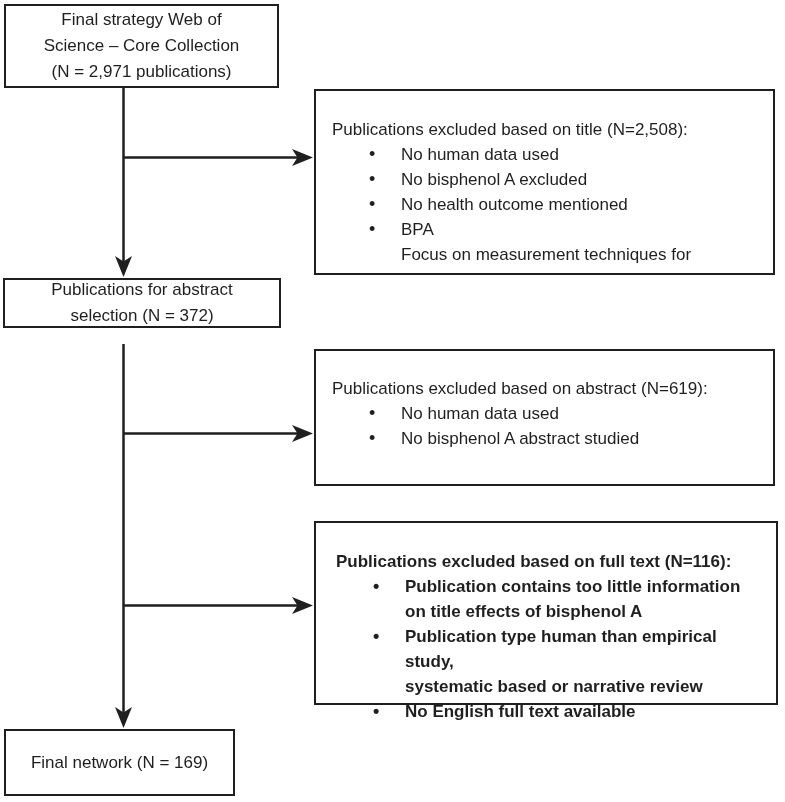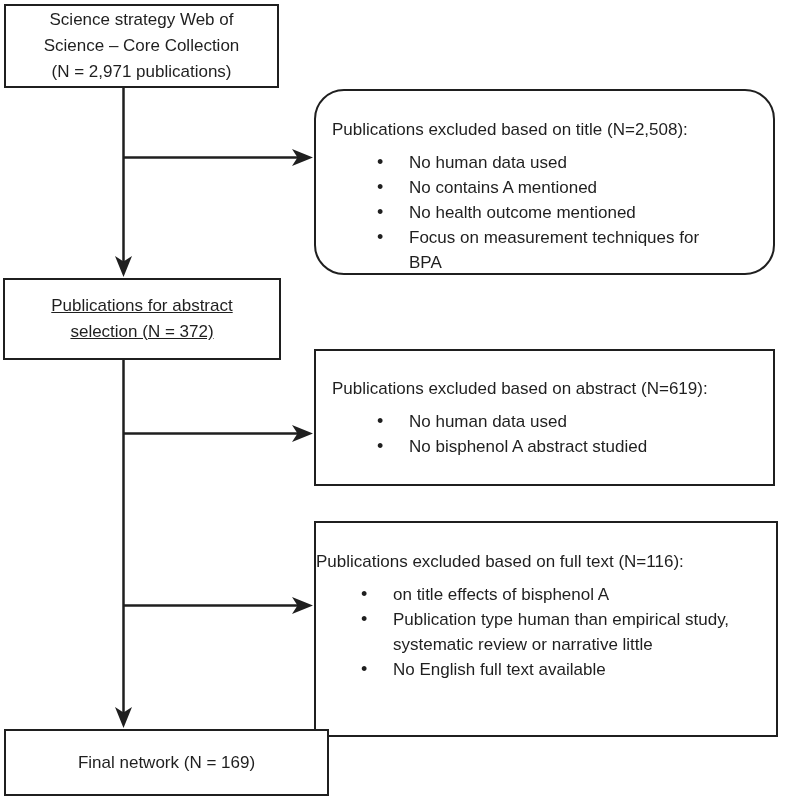--- a/index.html
+++ b/index.html
@@ -38,44 +38,44 @@
     line-height: 26px;
   }
   .excl-box {
     font-size: 17px;
     line-height: 25px;
   }
   .excl-title {
     display: block;
   }
   .bullets {
-    margin: 8px;
+    margin: 0;
     padding: 0 0 0 69px;
     list-style: none;
   }
   .bullets li {
     position: relative;
   }
   .bullets li::before {
     content: "\2022";
     position: absolute;
     left: -32px;
     top: 0;
     font-size: 18px;
   }
   .bl {
     display: block;
   }
   
   #box-search            { left: 4px;   top: 4px;   width: 275px; height: 84px; }
-  #box-title-excl        { left: 314px; top: 89px;  width: 461px; height: 186px; padding: 26px 10px 0 16px; border-radius: 30px; }
-  #box-abstract-sel      { left: 3px;   top: 278px; width: 278px; height: 82px; text-decoration: underline; }
+  #box-title-excl        { left: 314px; top: 89px;  width: 461px; height: 186px; padding: 26px 10px 0 16px; }
+  #box-abstract-sel      { left: 3px;   top: 278px; width: 278px; height: 50px; }
   #box-abstract-excl     { left: 314px; top: 349px; width: 461px; height: 137px; padding: 25px 10px 0 16px; }
-  #box-fulltext-excl     { left: 314px; top: 521px; width: 464px; height: 216px; padding: 26px 10px 0 0; }
-  #box-final             { left: 4px;   top: 729px; width: 325px; height: 67px; }
+  #box-fulltext-excl     { left: 314px; top: 521px; width: 464px; height: 184px; padding: 26px 10px 0 20px; font-weight: bold; }
+  #box-final             { left: 4px;   top: 729px; width: 231px; height: 67px; }
 </style>
 </head>
 <body>
 
 <div class="canvas">
 
   <svg class="connectors" width="785" height="802" viewBox="0 0 785 802" stroke="#1f1f1f" fill="#1f1f1f">
 
     <line x1="123.5" y1="88" x2="123.5" y2="263" stroke-width="2.5" fill="none"></line>
     <polygon points="123.5,277 115,256 123.5,261.5 132,256" stroke="none"></polygon>
@@ -87,40 +87,40 @@
     <polygon points="123.5,728 115,707 123.5,712.5 132,707" stroke="none"></polygon>
 
     <line x1="123.5" y1="433.5" x2="299" y2="433.5" stroke-width="2.5" fill="none"></line>
     <polygon points="313,433.5 292,425 297.5,433.5 292,442" stroke="none"></polygon>
 
     <line x1="123.5" y1="605.5" x2="299" y2="605.5" stroke-width="2.5" fill="none"></line>
     <polygon points="313,605.5 292,597 297.5,605.5 292,614" stroke="none"></polygon>
   </svg>
 
   <div class="box center-box" id="box-search">
-    <span class="bl">Science strategy Web of</span>
+    <span class="bl">Final strategy Web of</span>
     <span class="bl">Science – Core Collection</span>
     <span class="bl">(N = 2,971 publications)</span>
   </div>
 
   <div class="box excl-box" id="box-title-excl">
     <span class="excl-title">Publications excluded based on title (N=2,508):</span>
     <ul class="bullets">
       <li>
         <span class="bl">No human data used</span>
       </li>
       <li>
-        <span class="bl">No contains A mentioned</span>
+        <span class="bl">No bisphenol A excluded</span>
       </li>
       <li>
         <span class="bl">No health outcome mentioned</span>
       </li>
       <li>
+        <span class="bl">BPA</span>
         <span class="bl">Focus on measurement techniques for</span>
-        <span class="bl">BPA</span>
       </li>
     </ul>
   </div>
 
   <div class="box center-box" id="box-abstract-sel">
     <span class="bl">Publications for abstract</span>
     <span class="bl">selection (N = 372)</span>
   </div>
 
   <div class="box excl-box" id="box-abstract-excl">
@@ -132,25 +132,26 @@
       <li>
         <span class="bl">No bisphenol A abstract studied</span>
       </li>
     </ul>
   </div>
 
   <div class="box excl-box" id="box-fulltext-excl">
     <span class="excl-title">Publications excluded based on full text (N=116):</span>
     <ul class="bullets">
       <li>
+        <span class="bl">Publication contains too little information</span>
         <span class="bl">on title effects of bisphenol A</span>
       </li>
       <li>
         <span class="bl">Publication type human than empirical study,</span>
-        <span class="bl">systematic review or narrative little</span>
+        <span class="bl">systematic based or narrative review</span>
       </li>
       <li>
         <span class="bl">No English full text available</span>
       </li>
     </ul>
   </div>
 
   <div class="box center-box" id="box-final">
     <span class="bl">Final network (N = 169)</span>
   </div>

